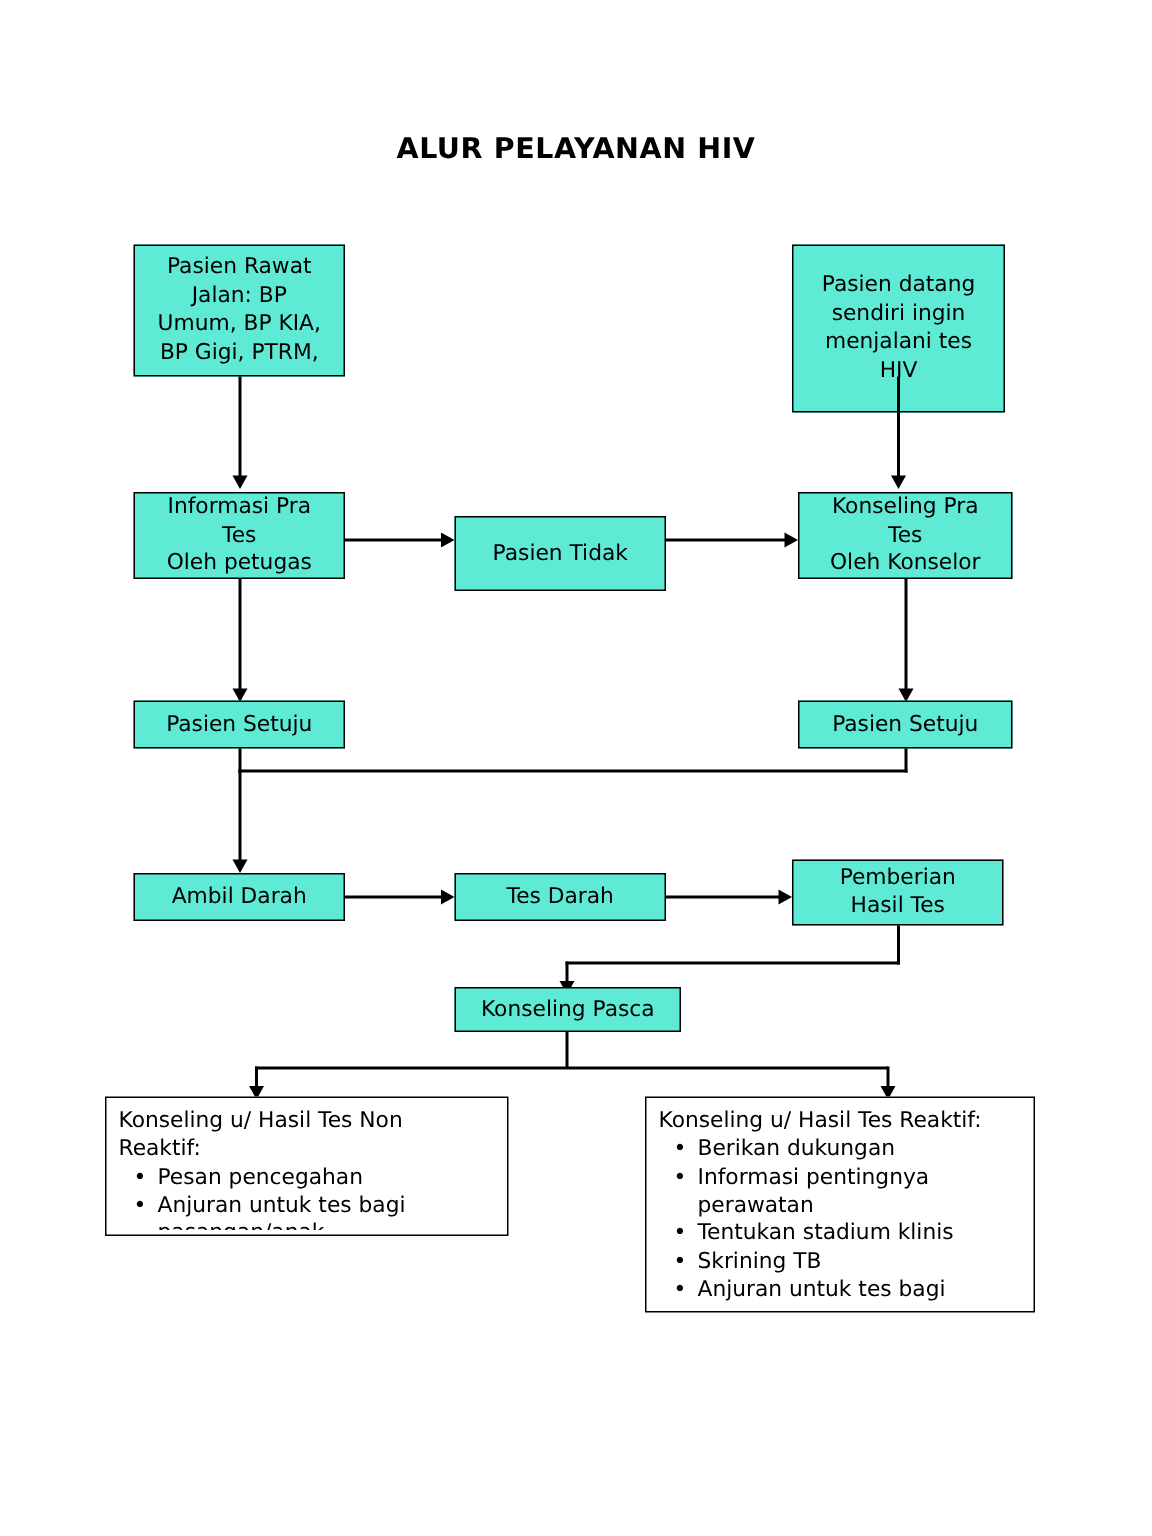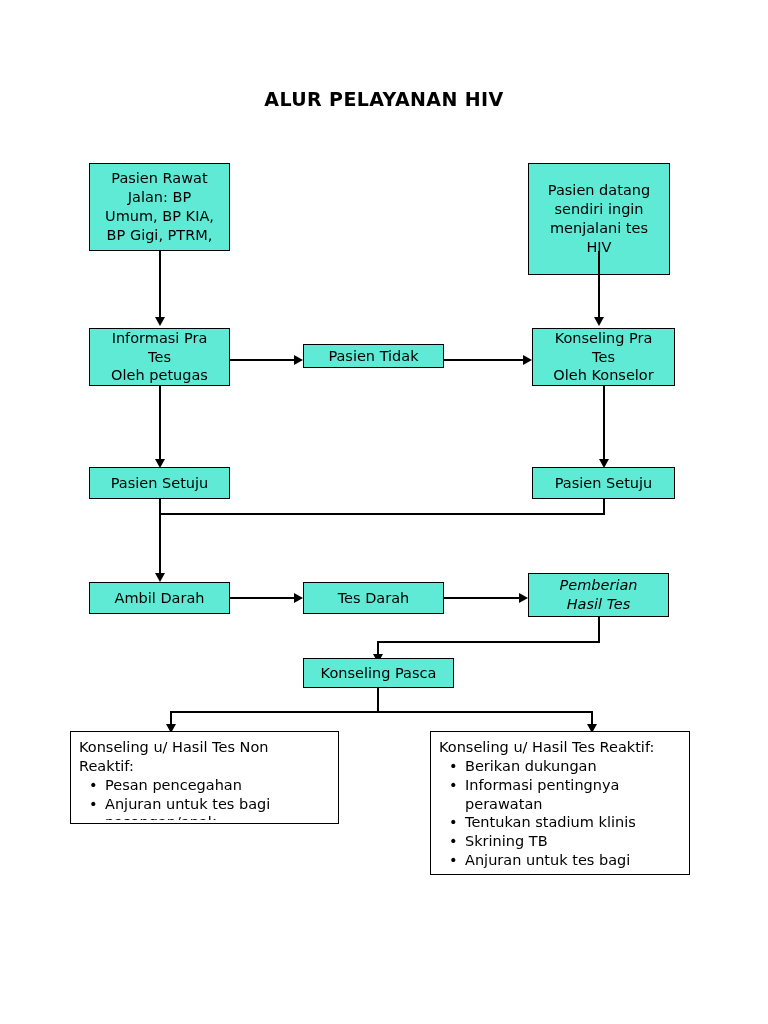--- a/index.html
+++ b/index.html
@@ -139,21 +139,21 @@
 
   <div class="ln-v" style="left:598px; top:251px; height:68px;"></div>
   <div class="arrow down" style="left:594px; top:317px;"></div>
 
   <div class="node" style="left:89px; top:328px; width:141px; height:58px;">
     <span class="ln">Informasi Pra</span>
     <span class="ln">Tes</span>
     <span class="ln">Oleh petugas</span>
   </div>
 
-  <div class="node" style="left:303px; top:344px; width:141px; height:24px;">
+  <div class="node" style="left:303px; top:344px; width:141px; height:50px;">
     <span class="ln">Pasien Tidak</span>
   </div>
 
   <div class="node" style="left:532px; top:328px; width:143px; height:58px;">
     <span class="ln">Konseling Pra</span>
     <span class="ln">Tes</span>
     <span class="ln">Oleh Konselor</span>
   </div>
 
   <div class="ln-h" style="left:230px; top:359px; width:65px;"></div>
@@ -183,21 +183,21 @@
   <div class="arrow down" style="left:155px; top:573px;"></div>
 
   <div class="node" style="left:89px; top:582px; width:141px; height:32px;">
     <span class="ln">Ambil Darah</span>
   </div>
 
   <div class="node" style="left:303px; top:582px; width:141px; height:32px;">
     <span class="ln">Tes Darah</span>
   </div>
 
-  <div class="node" style="left:528px; top:573px; width:141px; height:44px;font-style:italic;">
+  <div class="node" style="left:528px; top:573px; width:141px; height:44px;">
     <span class="ln">Pemberian</span>
     <span class="ln">Hasil Tes</span>
   </div>
 
   <div class="ln-h" style="left:230px; top:597px; width:65px;"></div>
   <div class="arrow right" style="left:294px; top:593px;"></div>
 
   <div class="ln-h" style="left:444px; top:597px; width:76px;"></div>
   <div class="arrow right" style="left:519px; top:593px;"></div>
 

